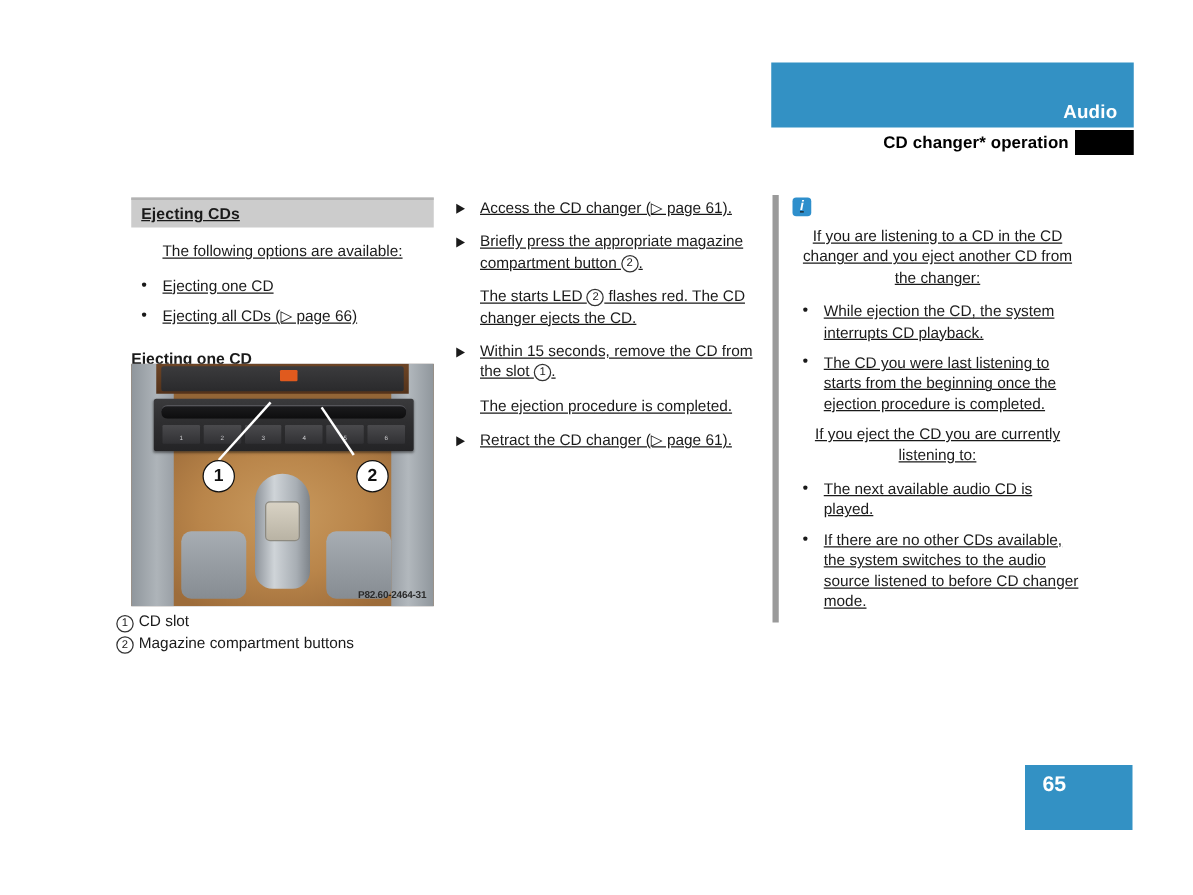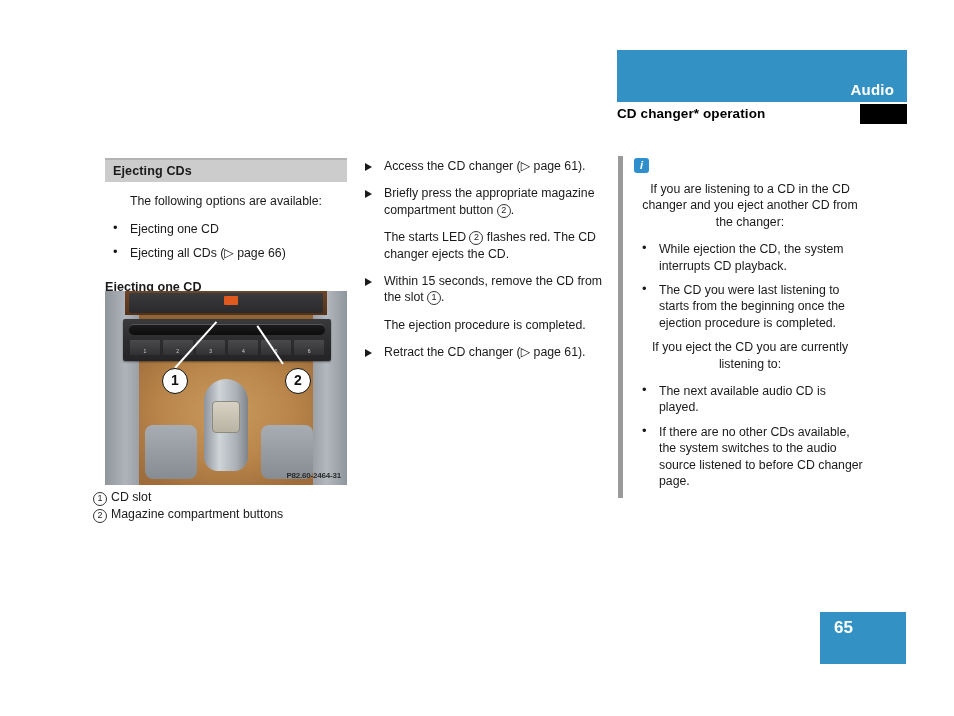--- a/index.html
+++ b/index.html
@@ -32,20 +32,21 @@
     color: #ffffff;
     font-size: 15px;
     font-weight: bold;
     letter-spacing: 0.2px;
   }
   .header-subtitle {
     position: absolute;
     left: 617px;
     top: 106px;
     width: 238px;
+    text-align: right;
     font-size: 13.5px;
     font-weight: bold;
     color: #000000;
     letter-spacing: 0.1px;
   }
   .header-tab {
     position: absolute;
     left: 860px;
     top: 104px;
     width: 47px;
@@ -53,20 +54,21 @@
     background: #000000;
   }
 
   
   .col {
     position: absolute;
     top: 158px;
     font-size: 12.3px;
     line-height: 16.4px;
     color: #1a1a1a;
+    text-decoration: underline;
   }
   .col-left  { left: 105px; width: 242px; }
   .col-mid   { left: 364px; width: 238px; }
   .col-right { left: 634px; width: 232px; }
 
   
   .section-head {
     background: #cccccc;
     border-top: 2px solid #b3b3b3;
     font-weight: bold;
@@ -401,19 +403,19 @@
 <div class="col col-right">
   <div class="info-icon">i</div>
   <p class="para">If you are listening to a CD in the CD changer and you eject another CD from the changer:</p>
   <ul class="dots">
     <li>While ejection the CD, the system interrupts CD playback.</li>
     <li>The CD you were last listening to starts from the beginning once the ejection procedure is completed.</li>
   </ul>
   <p class="para">If you eject the CD you are currently listening to:</p>
   <ul class="dots">
     <li>The next available audio CD is played.</li>
-    <li>If there are no other CDs available, the system switches to the audio source listened to before CD changer page.</li>
+    <li>If there are no other CDs available, the system switches to the audio source listened to before CD changer mode.</li>
   </ul>
 </div>
 
 <div class="page-box">
   <div class="page-num">65</div>
 </div>
 
 </body></html>

